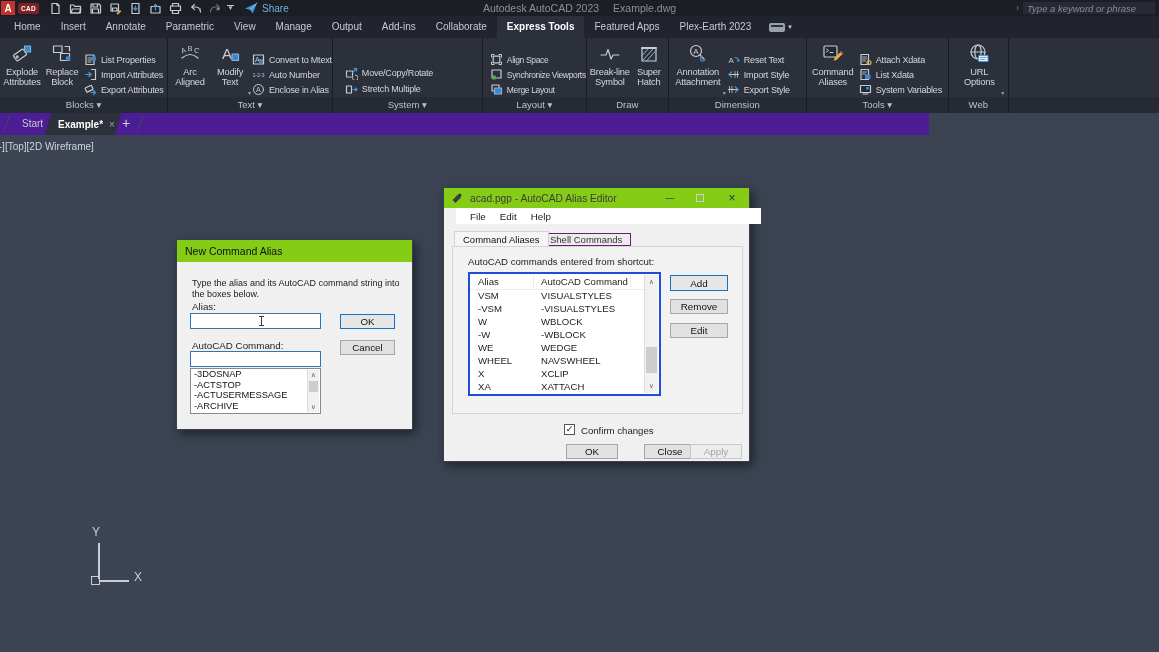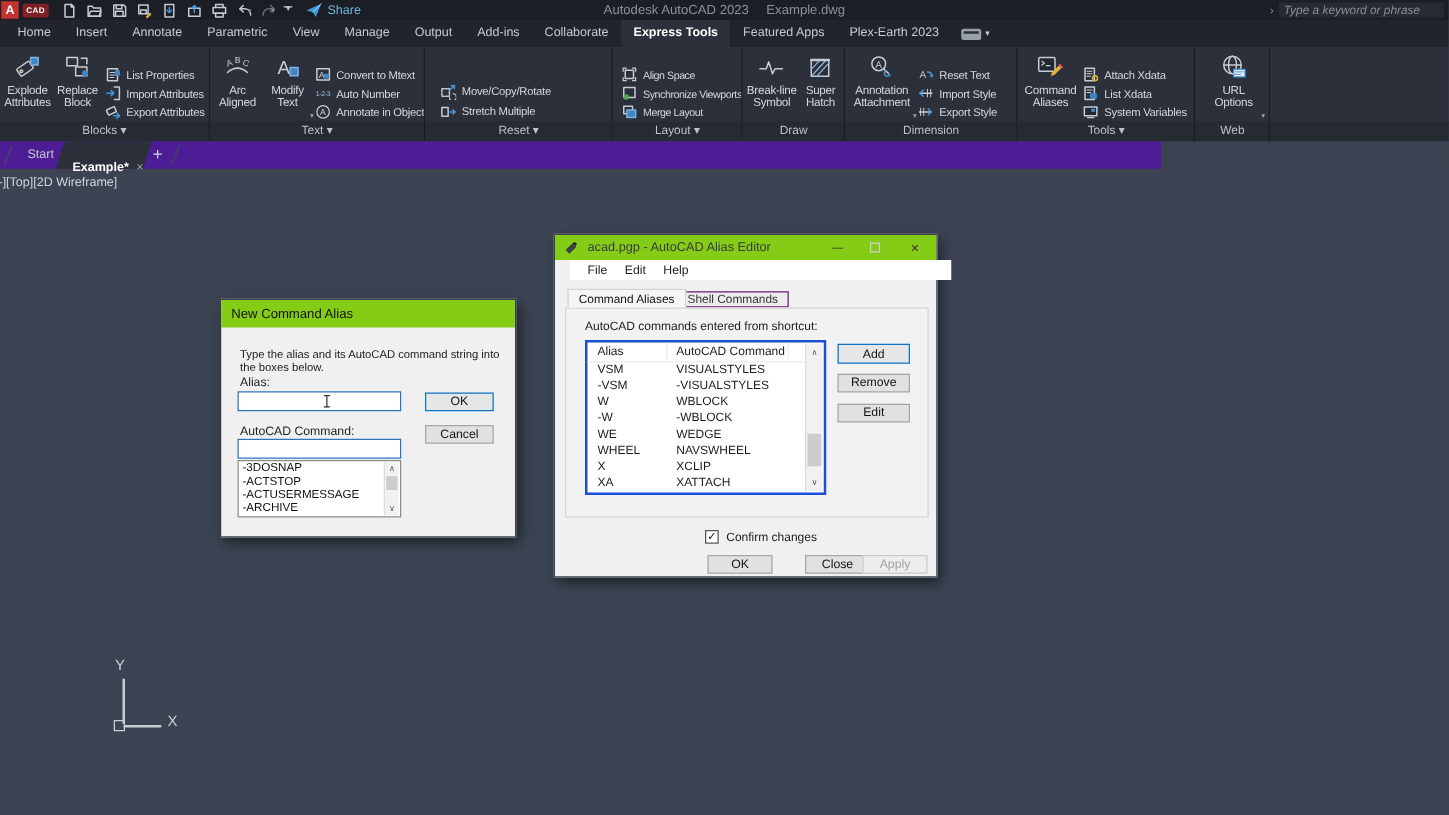--- a/index.html
+++ b/index.html
@@ -48,21 +48,21 @@
   .smallcol{display:flex;flex-direction:column;padding-top:14px;margin-left:2px;overflow:hidden}
   .rowS{display:flex;align-items:center;gap:4px;height:18px;font-size:9px;color:#d4d7dc;letter-spacing:-.2px;white-space:nowrap}
   .rowS .ic{flex:0 0 auto;width:13px;height:13px}
   .tightcol .rowS{font-size:8.5px;letter-spacing:-.35px;height:18px}
 
   
   .filetabs{position:absolute;left:0;top:113px;width:929px;height:22px;background:#4c1d95;z-index:3}
   .fslash{position:absolute;width:1px;height:16px;background:#434956;top:3px;transform:rotate(22deg)}
   .ftab-start{position:absolute;left:14px;top:0;height:22px;line-height:22px;font-size:10px;color:#c6cad1;padding:0 8px}
   .ftab-active{position:absolute;left:48px;top:0;height:22px;width:70px;background:#2c303a;transform:skewX(-18deg);border-radius:2px 2px 0 0}
-  .ftab-active-inner{position:absolute;left:52px;top:16px;height:22px;display:flex;gap:6px;padding-left:6px}
+  .ftab-active-inner{position:absolute;left:52px;top:0;height:22px;display:flex;align-items:center;gap:6px;padding-left:6px}
   .ftab-label{font-size:10px;font-weight:bold;color:#fff}
   .ftab-close{font-size:10px;color:#9aa1ab}
   .ftab-plus{position:absolute;left:118px;top:0;height:22px;line-height:21px;font-size:14px;color:#ced3d9;padding:0 4px}
 
   
   .canvas{position:absolute;left:0;top:135px;width:1159px;height:517px;background:#3c4453;z-index:1}
   .vp-label{position:absolute;left:-4px;top:6px;font-size:10px;color:#d0d4da;white-space:nowrap}
   .ucs-vline{position:absolute;left:98px;top:408px;width:1.5px;height:36px;background:#c9ced6}
   .ucs-hline{position:absolute;left:99px;top:445px;width:30px;height:1.5px;background:#c9ced6}
   .ucs-box{position:absolute;left:91px;top:441px;width:9px;height:9px;border:1.5px solid #c9ced6}
@@ -354,21 +354,21 @@
             </span>
           <span>Auto Number</span>
         </div>
         <div class="rowS">
           <span class="ic">
               <svg width="13" height="13" viewBox="0 0 13 13">
                 <circle cx="6.5" cy="6.5" r="5" stroke-width="1"></circle>
                 <text x="4.1" y="9.1" font-size="7" fill="#c7ccd3" stroke="none">A</text>
               </svg>
             </span>
-          <span>Annotate in Object</span>
+          <span>Enclose in Alias</span>
         </div>
       </div>
     </div>
     <div class="ptitle">Text ▾</div>
   </div>
 
   <div class="rpanel" style="flex:0 0 150px">
     <div class="pbody">
       <div class="smallcol" style="padding-top:27px;padding-left:8px">
         <div class="rowS">
@@ -387,21 +387,21 @@
               <svg width="13" height="13" viewBox="0 0 13 13">
                 <rect x="1.5" y="3" width="5" height="7"></rect>
                 <path d="M8 6.5h4" stroke="#4796d8"></path>
                 <path d="M10.3 4.9l1.7 1.6-1.7 1.6" stroke="#4796d8"></path>
               </svg>
             </span>
           <span>Stretch Multiple</span>
         </div>
       </div>
     </div>
-    <div class="ptitle">Reset ▾</div>
+    <div class="ptitle">System ▾</div>
   </div>
 
   <div class="rpanel" style="flex:0 0 100px">
     <div class="pbody">
       <div class="smallcol tightcol" style="padding-left:3px">
         <div class="rowS">
           <span class="ic">
               <svg width="13" height="13" viewBox="0 0 13 13">
                 <rect x="3.2" y="3.2" width="6.6" height="6.6"></rect>
                 <path d="M1.5 4V1.5H4M9 1.5h2.5V4M11.5 9v2.5H9M4 11.5H1.5V9" stroke-width="1"></path>

